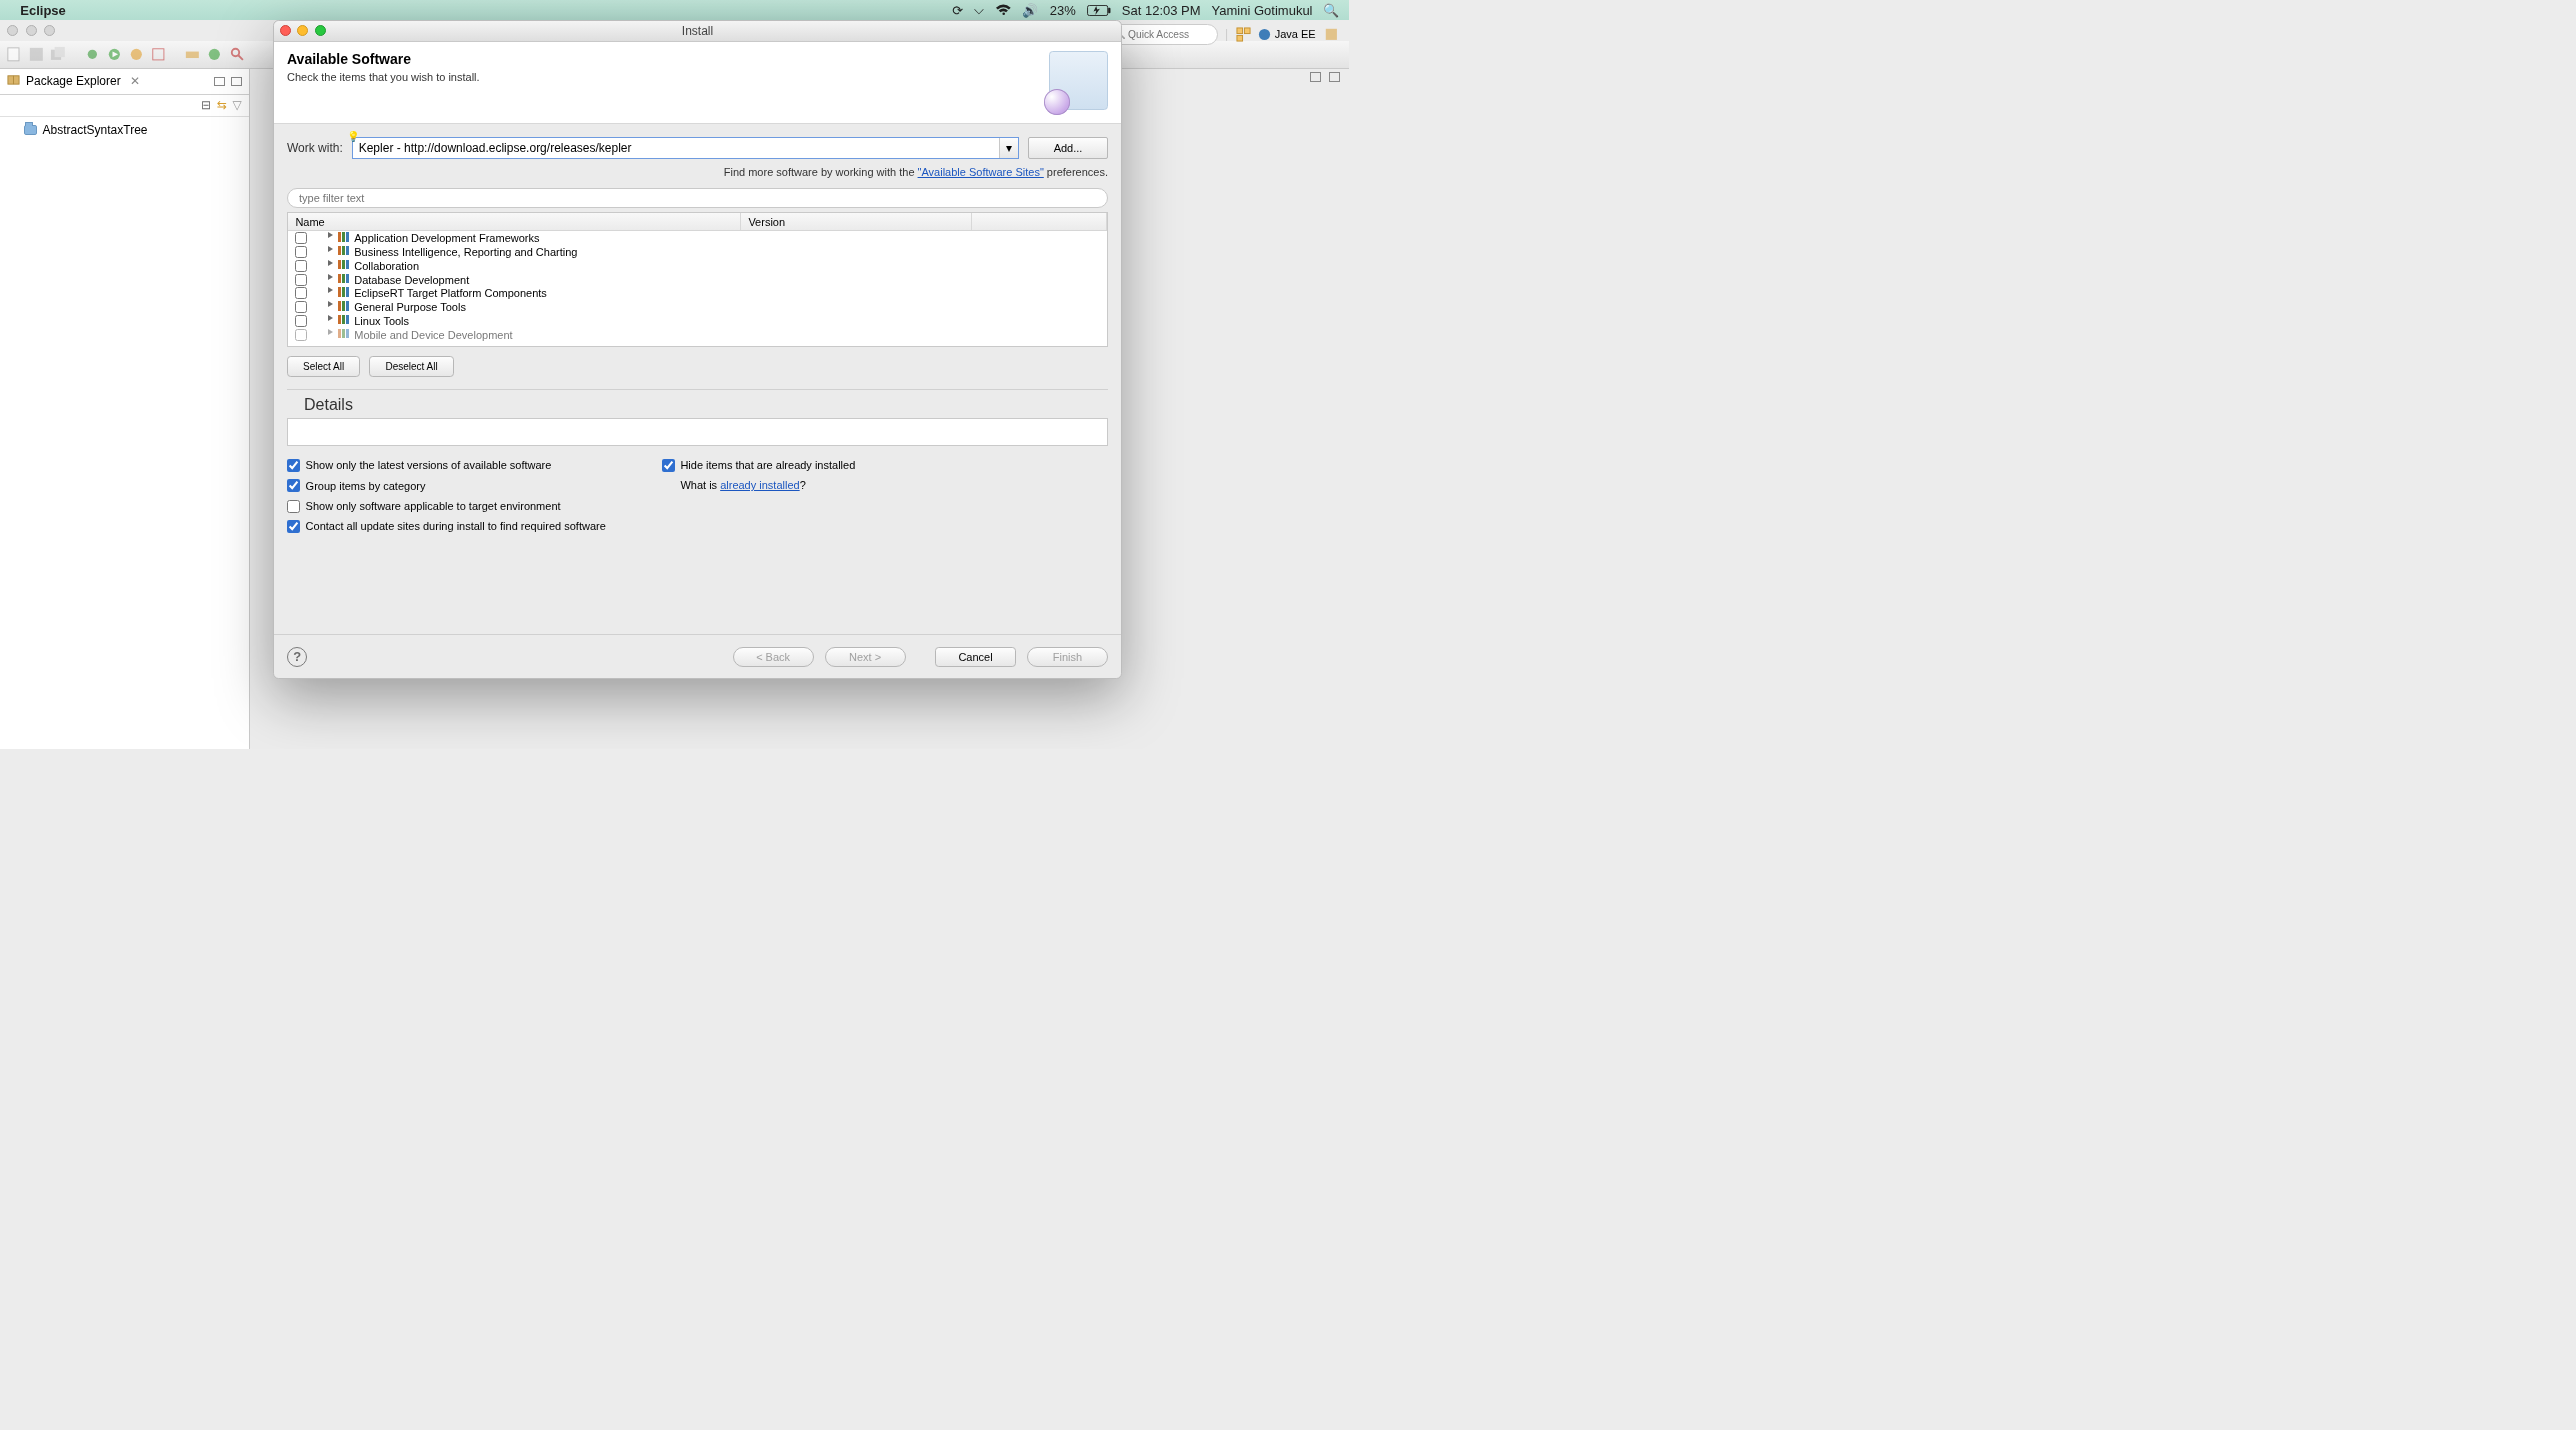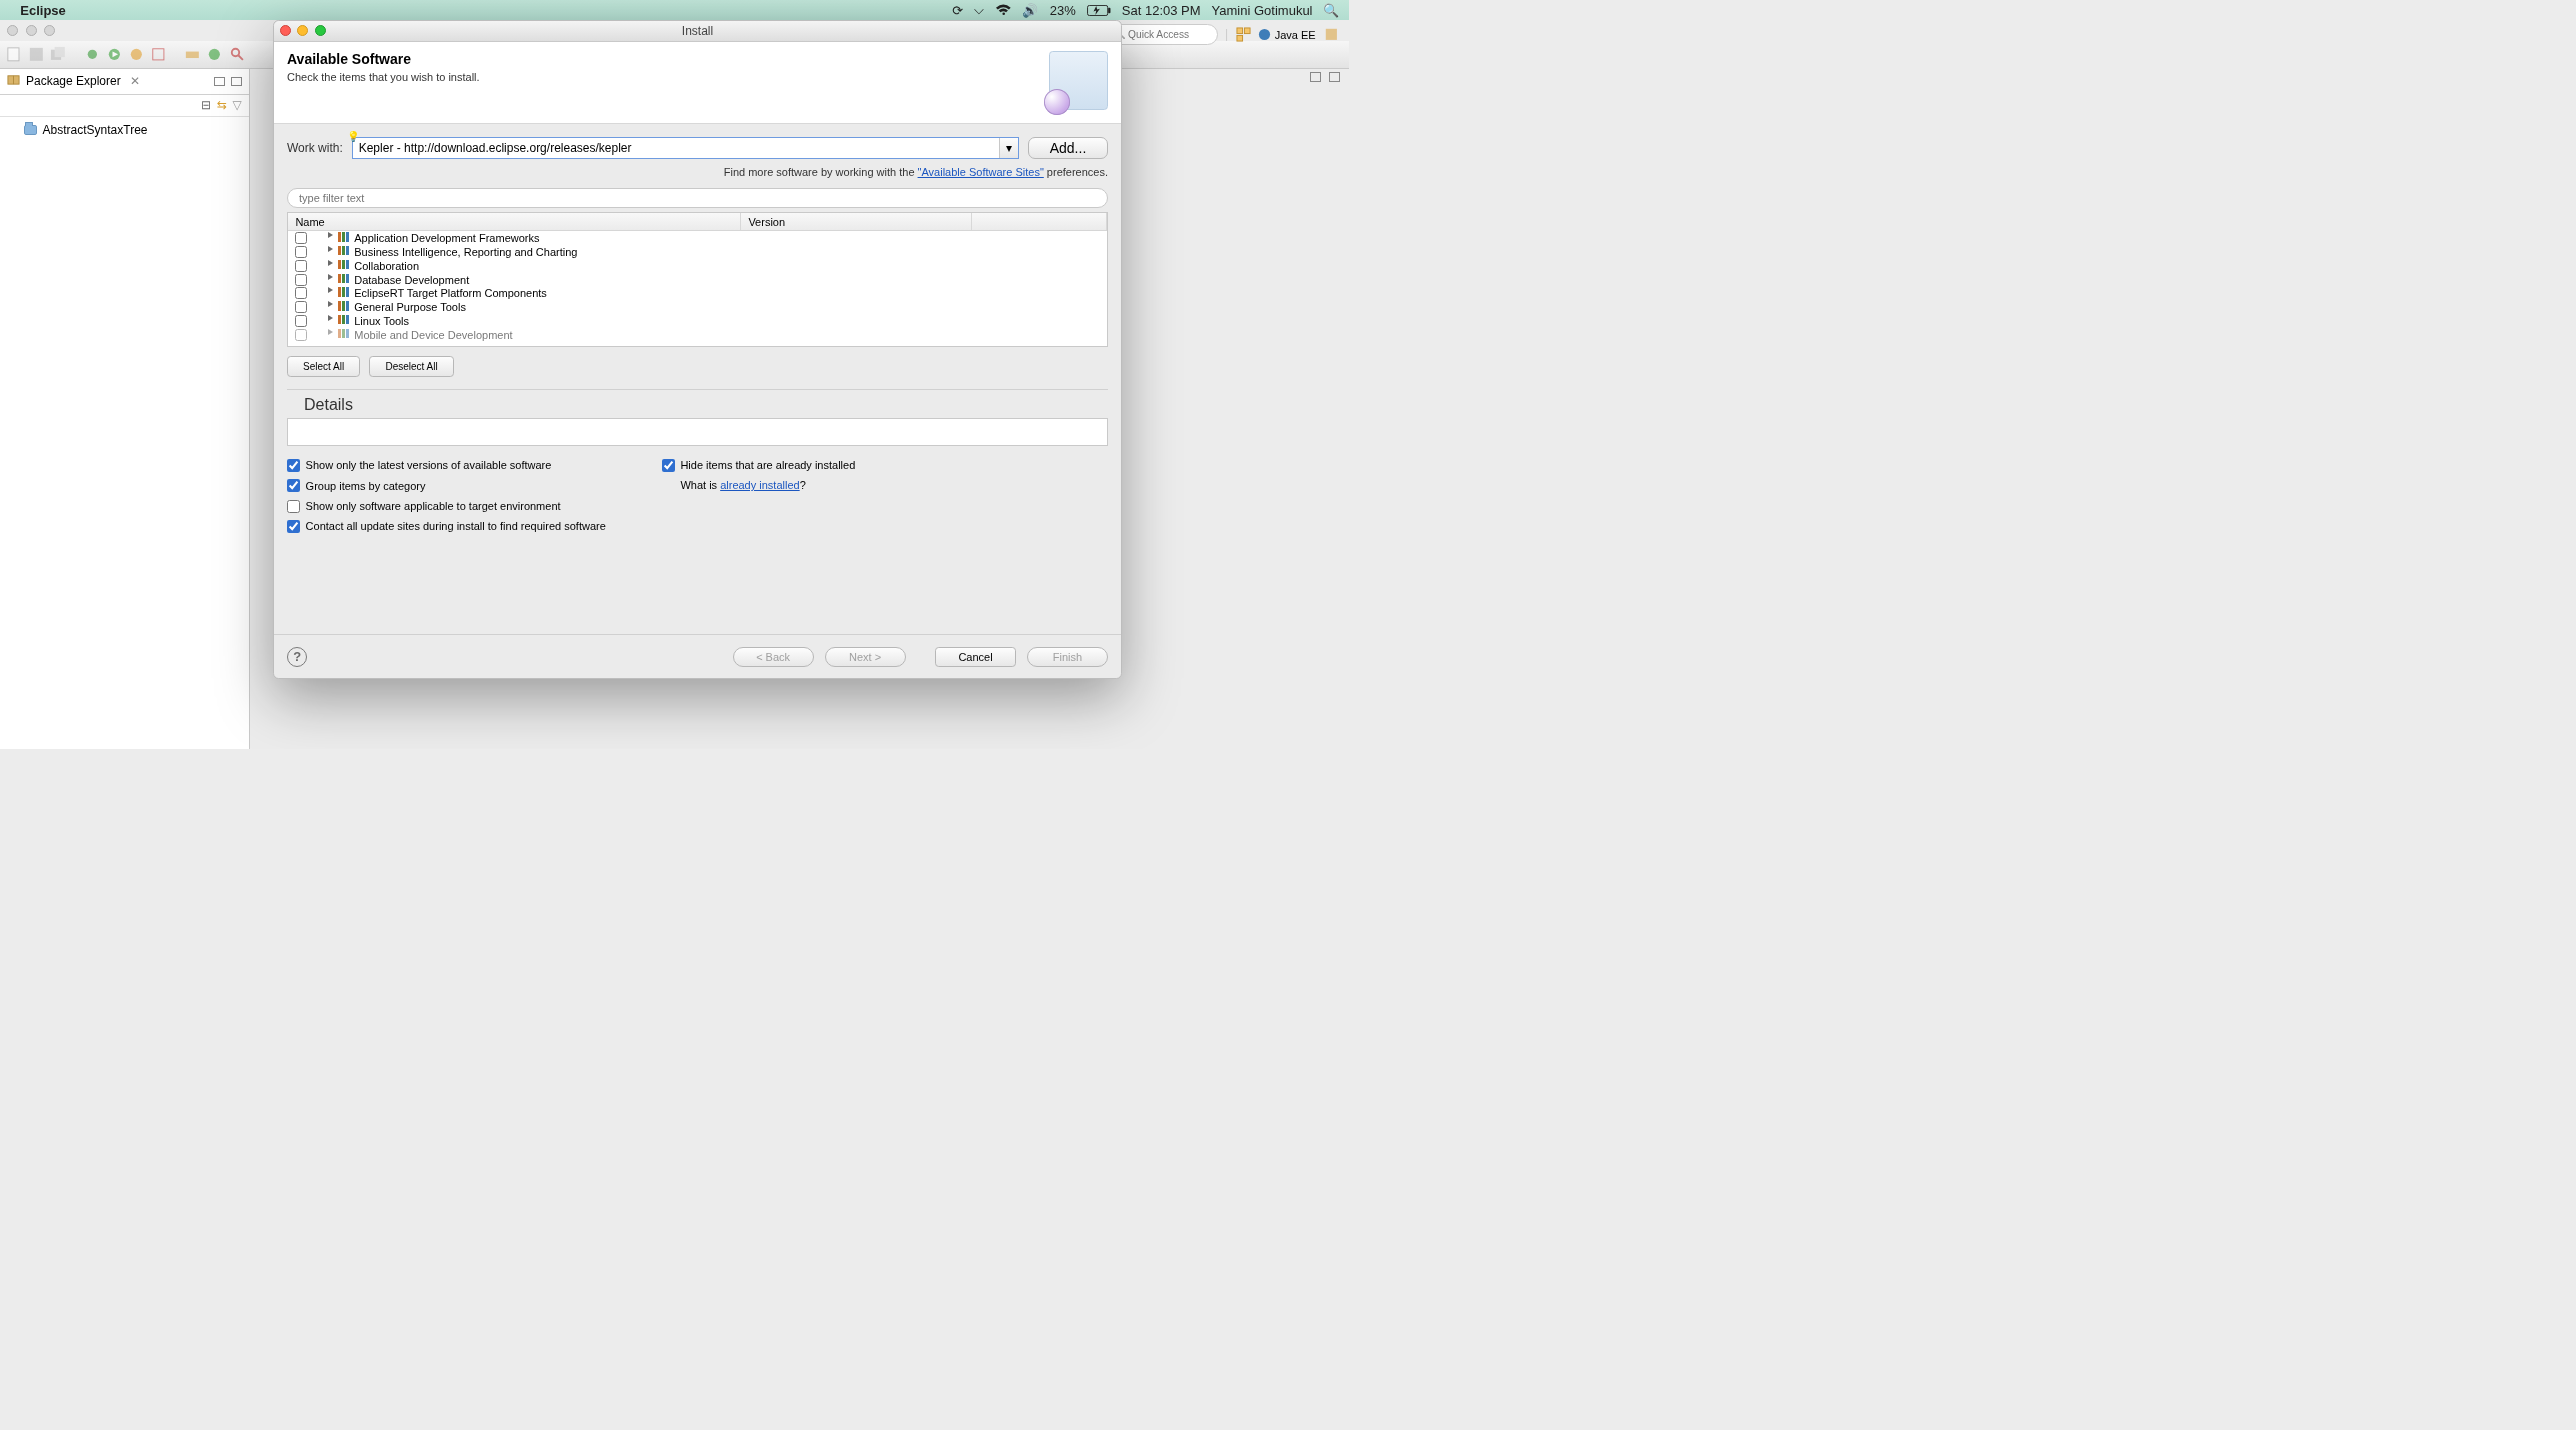--- a/index.html
+++ b/index.html
@@ -88,21 +88,21 @@
     background: #fff;
     padding: 0 9.3px 0 20.4px;
     font-size: 10.2px;
     color: #777;
     display: flex; align-items: center;
     position: relative;
   }
   .quick-access::before {
     content: "🔍"; position: absolute; left: 5.6px; top: 2.8px; font-size: 10.2px; opacity: .5;
   }
-  .perspective-btn { display: inline-flex; align-items: flex-end; gap: 3.7px; font-size: 11px; }
+  .perspective-btn { display: inline-flex; align-items: center; gap: 3.7px; font-size: 11px; }
 
   
   .modal {
     position: absolute;
     left: 273px; top: 0px;
     width: 849px;
     height: 659px;
     background: #ebebeb;
     border: 0.9px solid #bdbdbd;
     border-radius: 5.6px;
@@ -164,22 +164,22 @@
     padding: 0 5.6px; font-size: 12px; background: transparent;
   }
   .ww-combo .dd {
     width: 18.5px; display: flex; align-items: center; justify-content: center;
     border-left: 0.9px solid #c8c8c8; height: 100%;
     background: linear-gradient(#fdfdfd,#e7e7e7);
   }
   .add-btn {
     width: 80px; height: 22px;
     background: linear-gradient(#fdfdfd,#e7e7e7);
-    border: 0.9px solid #b7b7b7; border-radius: 7px;
-    font-size: 14px; cursor: default;
+    border: 0.9px solid #b7b7b7; border-radius: 2px;
+    font-size: 11px; cursor: default;
   }
 
   .findmore { text-align: right; font-size: 11px; color: #333; margin: 3.7px 0 9.3px; }
   .findmore a { color: #1b56c0; text-decoration: underline; }
 
   .filter-input {
     width: 100%; height: 20.4px; border: 0.9px solid #c9c9c9; border-radius: 10.2px;
     padding: 0 11px; font-size: 11px; color: #777; outline: 0; background: #fff;
     margin-bottom: 3.7px;
   }

